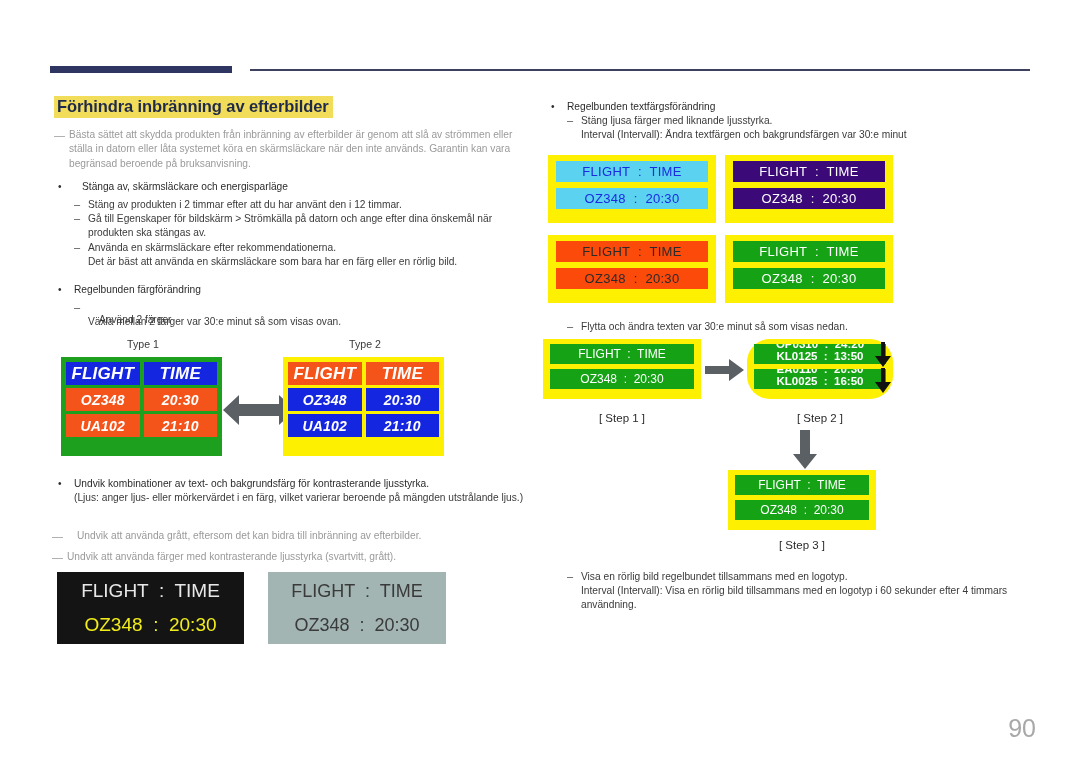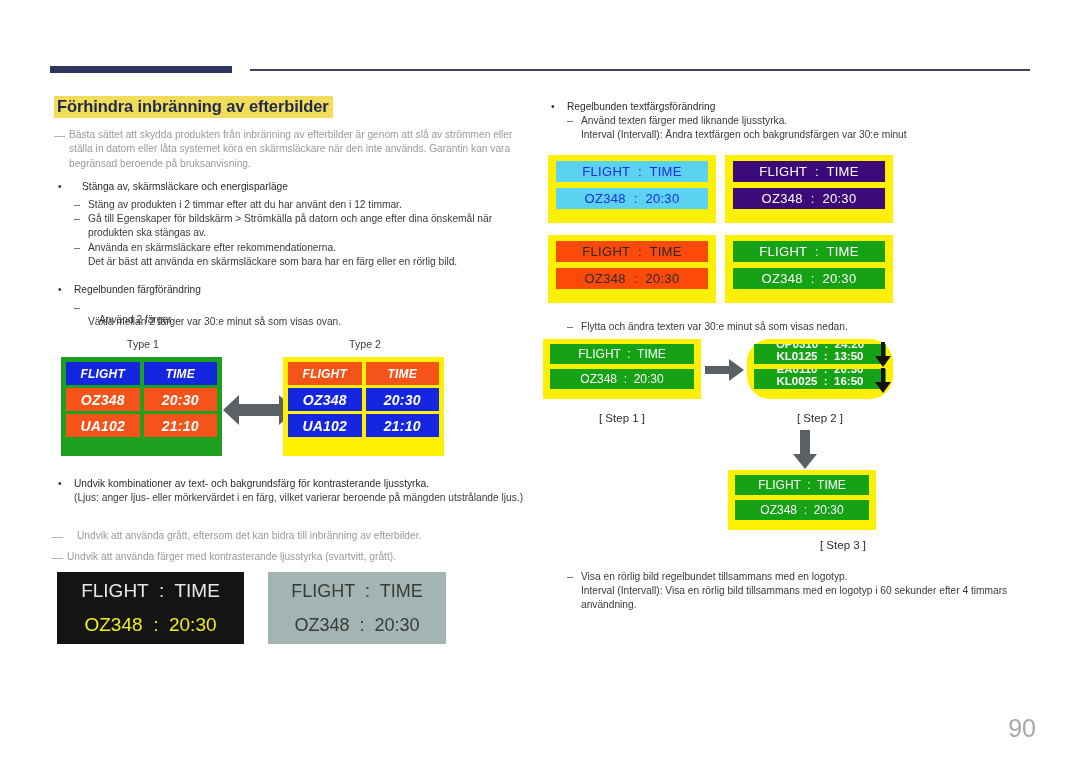--- a/index.html
+++ b/index.html
@@ -31,21 +31,21 @@
   
   .typelabel{position:absolute;font-size:10.6px;color:#3a3a3a;text-align:center;}
 
   .board{position:absolute;display:flex;flex-direction:column;gap:3px;padding:5px;box-sizing:border-box;}
   .board .row{display:flex;gap:4px;}
   .board .cell{
     flex:1;display:flex;align-items:center;justify-content:center;
     font-weight:700;font-style:italic;color:#ffffff;
     font-size:14px;letter-spacing:.2px;height:23px;
   }
-  .board .cell.hdr{font-size:12px;font-style:italic;}
+  .board .cell.hdr{font-size:17px;font-style:italic;}
 
   
   .arrow-lr{position:absolute;}
 
   
   .disp{position:absolute;box-sizing:border-box;display:flex;flex-direction:column;
         justify-content:center;}
   .disp .line{display:flex;align-items:center;justify-content:center;white-space:pre;}
 
   
@@ -162,21 +162,21 @@
   <div class="disp" id="disp-gray" style="left: 268px; top: 572px; width: 178px; height: 72px; background: rgb(162, 181, 178);">
     <div class="line" id="dgl1" style="color: rgb(58, 58, 58); font-size: 18px; height: 34px;">FLIGHT  :  TIME</div>
     <div class="line" id="dgl2" style="color: rgb(58, 58, 58); font-size: 18px; height: 34px;">OZ348  :  20:30</div>
   </div>
 
   <div class="bullet" style="left:551px;top:100px;width:470px;">
     <span class="dot">•</span>
     <span class="body" style="margin-left:16px;">Regelbunden textfärgsförändring</span>
   </div>
   <div class="dashmark2" style="left:567px;top:114px;">–</div>
-  <div class="tx" style="left:581px;top:114px;width:450px;">Använd texten färger med liknande ljusstyrka.</div>
+  <div class="tx" style="left:581px;top:114px;width:450px;">Stäng ljusa färger med liknande ljusstyrka.</div>
   <div class="tx" style="left:581px;top:128px;width:455px;">Interval (Intervall): Ändra textfärgen och bakgrundsfärgen var 30:e minut</div>
 
   <div class="panel" id="pnl0" style="left: 548px; top: 155px; width: 168px; height: 68px; background: rgb(253, 240, 0);">
     <div class="bar" id="p0b1" style="background: rgb(90, 210, 240); color: rgb(28, 42, 224);">FLIGHT  :  TIME</div>
     <div class="bar" id="p0b2" style="background: rgb(90, 210, 240); color: rgb(28, 42, 224);">OZ348  :  20:30</div>
   </div>
   <div class="panel" id="pnl1" style="left: 725px; top: 155px; width: 168px; height: 68px; background: rgb(253, 240, 0);">
     <div class="bar" id="p1b1" style="background: rgb(59, 10, 120); color: rgb(255, 255, 255);">FLIGHT  :  TIME</div>
     <div class="bar" id="p1b2" style="background: rgb(59, 10, 120); color: rgb(255, 255, 255);">OZ348  :  20:30</div>
   </div>
@@ -230,21 +230,21 @@
   <div style="position:absolute;left:792px;top:430px;">
     <svg width="26" height="40" viewBox="0 0 26 40">
       <path d="M8 0 L18 0 L18 24 L25 24 L13 39 L1 24 L8 24 Z" fill="#5a6063"></path>
     </svg>
   </div>
 
   <div class="step-panel" style="left:728px;top:470px;width:148px;height:60px;">
     <div class="bar">FLIGHT  :  TIME</div>
     <div class="bar">OZ348  :  20:30</div>
   </div>
-  <div class="steplabel" style="left:769px;top:539px;width:148px;text-align:center;">[ Step 3 ]</div>
+  <div class="steplabel" style="left:728px;top:539px;width:148px;text-align:center;">[ Step 3 ]</div>
 
   <div class="dashmark2" style="left:567px;top:570px;">–</div>
   <div class="tx" style="left:581px;top:570px;width:455px;">Visa en rörlig bild regelbundet tillsammans med en logotyp.</div>
   <div class="tx" style="left:581px;top:584px;width:456px;">Interval (Intervall): Visa en rörlig bild tillsammans med en logotyp i 60 sekunder efter 4 timmars användning.</div>
 
   <div class="pagenum">90</div>
 
 </div>
 
 </body></html>

